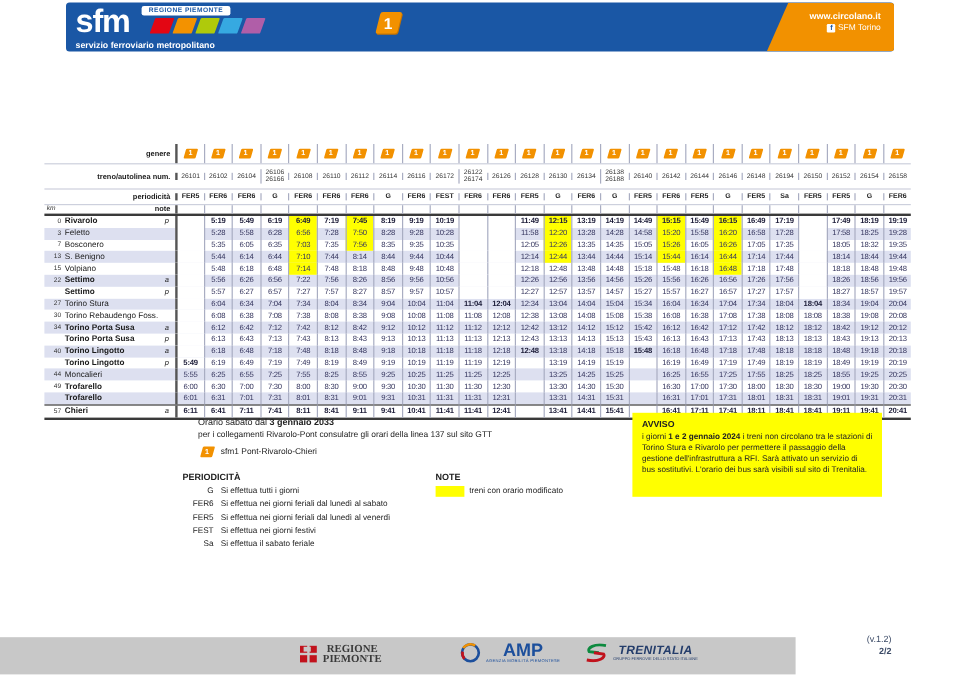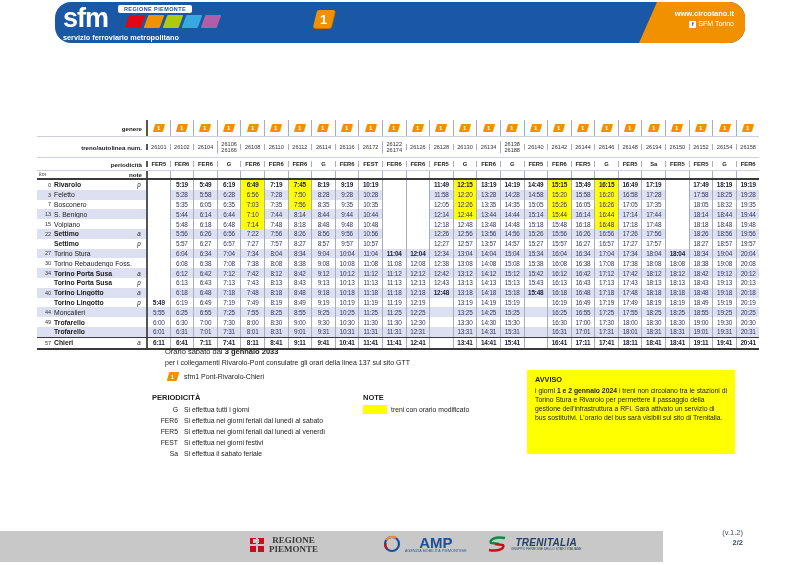--- a/index.html
+++ b/index.html
@@ -1,20 +1,20 @@
 <!DOCTYPE html>
 <html><head>
 <meta charset="utf-8">
 <style>
   html,body{margin:0;padding:0;background:#fff;}
   #page{position:relative;width:800px;height:565px;background:#fff;overflow:hidden;
         font-family:"Liberation Sans",sans-serif;color:#222;}
   
   .topbar{position:absolute;left:55px;top:2px;width:690px;height:41px;background:#1a57a5;
-          border-radius:16px;overflow:hidden;}
+          border-radius:3px;overflow:hidden;}
   .region-chip{position:absolute;left:63px;top:3px;background:#fff;color:#1a57a5;
           font-size:5.5px;font-weight:bold;letter-spacing:.4px;padding:1px 6px;border-radius:2px;}
   .sfm-text{position:absolute;left:8px;top:1px;font-size:27px;font-weight:bold;color:#fff;
           letter-spacing:-1px;}
   .plg-row{position:absolute;left:72px;top:13px;display:flex;gap:3px;}
   .plg{width:16px;height:13px;transform:skewX(-20deg);border-radius:1px;}
   .sfm-sub{position:absolute;left:8px;top:31px;font-size:7.3px;font-weight:bold;color:#fff;}
   .title-block{position:absolute;left:260px;top:8px;display:flex;align-items:center;gap:7px;}
   .line-badge{display:flex;align-items:center;justify-content:center;width:18px;height:18px;
           background:#f29100;transform:skewX(-14deg);border-radius:2px;
@@ -75,21 +75,21 @@
       background:#f29100;transform:skewX(-16deg);border-radius:1px;}
   .mini-badge span{transform:skewX(16deg);color:#fff;font-weight:bold;font-size:6px;}
   .ptitle{position:absolute;left:152px;top:393px;font-size:7.5px;font-weight:bold;}
   .plist{position:absolute;left:152px;top:404px;font-size:6.8px;}
   .plist .li{display:flex;height:11px;align-items:center;}
   .plist .code{width:26px;text-align:right;margin-right:6px;}
   .ntitle{position:absolute;left:363px;top:393px;font-size:7.5px;font-weight:bold;}
   .nrow{position:absolute;left:363px;top:405px;display:flex;align-items:center;gap:4px;
       font-size:6.8px;}
   .swatch{width:24px;height:9px;background:#ffff00;}
-  .avviso{position:absolute;left:527px;top:370px;width:208px;height:84px;background:#ffff00;
+  .avviso{position:absolute;left:527px;top:344px;width:208px;height:70px;background:#ffff00;
       padding:5px 8px;box-sizing:border-box;font-size:6.8px;line-height:1.35;}
   .avviso .t{font-weight:bold;font-size:7.3px;margin-bottom:1px;}
   
   .footband{position:absolute;left:0;top:531px;width:663px;height:31px;background:#c8c8c8;}
   .logo{position:absolute;display:flex;align-items:center;gap:4px;text-align:center;}
   .lg-regione{left:250px;top:5px;}
   .rp-text{font-family:"Liberation Serif",serif;font-size:9px;line-height:1.05;color:#3a3a3a;
       font-weight:bold;}
   .lg-amp{left:383px;top:4px;}
   .amp-text{color:#1c4f9c;line-height:1;}

